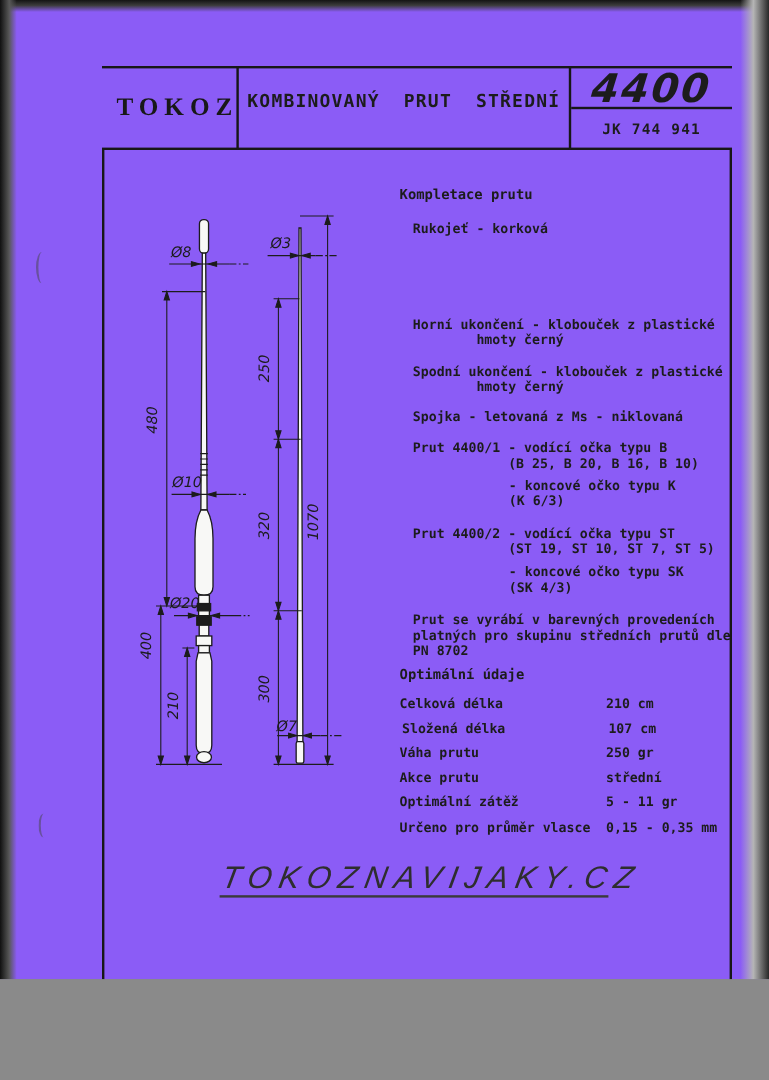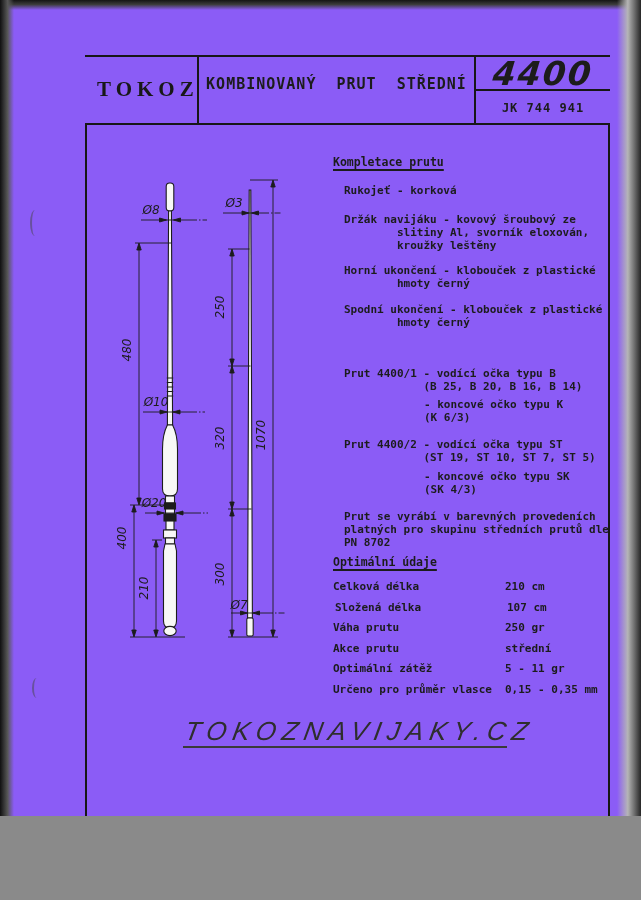--- a/index.html
+++ b/index.html
@@ -9,21 +9,21 @@
   .edge{position:absolute;pointer-events:none;z-index:30;}
   .edge.top{left:0;top:0;width:641px;height:10px;background:linear-gradient(to bottom,#141414 0%,#3c3c3c 45%,rgba(120,120,120,0) 100%);}
   .edge.left{left:0;top:0;width:14px;height:900px;background:linear-gradient(to right,#101010 0%,#585858 55%,rgba(140,140,140,0) 100%);}
   .edge.right{top:0;left:617px;width:24px;height:900px;background:linear-gradient(to right,rgba(200,200,200,0) 0%,#b5b5b5 45%,#5a5a5a 80%,#262626 100%);}
   .edge.bottom{left:0;top:878px;width:641px;height:22px;background:linear-gradient(to bottom,rgba(210,210,210,0) 0%,#c7c7c7 40%,#8f8f8f 70%,#4a4a4a 100%);}
   
   .ln{position:absolute;background:#171717;}
   
   .t{position:absolute;font-family:"DejaVu Sans Mono",monospace;font-weight:700;
      font-size:11px;line-height:13px;white-space:pre;color:#1c1c1c;}
-  .u{text-decoration:underline;text-underline-offset:3px;text-decoration-thickness:1.5px;}
+  .u{text-underline-offset:3px;text-decoration-thickness:1.5px;}
   .brand{position:absolute;font-family:"Liberation Serif","DejaVu Serif",serif;font-weight:700;
          font-size:21px;letter-spacing:5px;color:#181818;}
   .hdr-title{position:absolute;text-align:center;font-family:"DejaVu Sans Mono",monospace;
              font-weight:700;font-size:15px;letter-spacing:1px;white-space:pre;}
   .model{position:absolute;text-align:center;font-family:"DejaVu Sans",sans-serif;
          font-weight:700;font-style:italic;font-size:33px;letter-spacing:2px;transform:skewX(-6deg);}
   .code{position:absolute;text-align:center;font-family:"DejaVu Sans Mono",monospace;
         font-weight:700;font-size:12px;letter-spacing:1px;}
   .specrow{position:absolute;width:275px;height:14px;}
   .specrow .lab{position:absolute;left:0;top:0;}
@@ -54,29 +54,27 @@
   <div class="brand" style="left:97px;top:77px;">TOKOZ</div>
   <div class="hdr-title" style="left:199px;top:75px;width:275px;">KOMBINOVANÝ  PRUT  STŘEDNÍ</div>
   <div class="model" style="left:476px;top:54px;width:134px;">4400</div>
   <div class="code" style="left:476px;top:101px;width:134px;">JK 744 941</div>
 
   <div class="ln" style="left:85px;top:125px;width:2px;height:755px;"></div>
   <div class="ln" style="left:608px;top:125px;width:2px;height:755px;"></div>
 
   <div class="t u" style="left:333px;top:156px;font-size:11.5px;">Kompletace prutu</div>
   <div class="t" style="left:344px;top:184px;">Rukojeť - korková</div>
-  <div class="t" style="left:344px;top:213px;">Držák navijáku - kovový šroubový ze
-        slitiny Al, svorník eloxován,
-        kroužky leštěny</div>
   <div class="t" style="left:344px;top:264px;">Horní ukončení - klobouček z plastické
         hmoty černý</div>
   <div class="t" style="left:344px;top:303px;">Spodní ukončení - klobouček z plastické
         hmoty černý</div>
+  <div class="t" style="left:344px;top:341px;">Spojka - letovaná z Ms - niklovaná</div>
   <div class="t" style="left:344px;top:367px;">Prut 4400/1 - vodící očka typu B
-            (B 25, B 20, B 16, B 14)</div>
+            (B 25, B 20, B 16, B 10)</div>
   <div class="t" style="left:424px;top:398px;">- koncové očko typu K
 (K 6/3)</div>
   <div class="t" style="left:344px;top:438px;">Prut 4400/2 - vodící očka typu ST
             (ST 19, ST 10, ST 7, ST 5)</div>
   <div class="t" style="left:424px;top:470px;">- koncové očko typu SK
 (SK 4/3)</div>
   <div class="t" style="left:344px;top:510px;">Prut se vyrábí v barevných provedeních
 platných pro skupinu středních prutů dle
 PN 8702</div>
 

